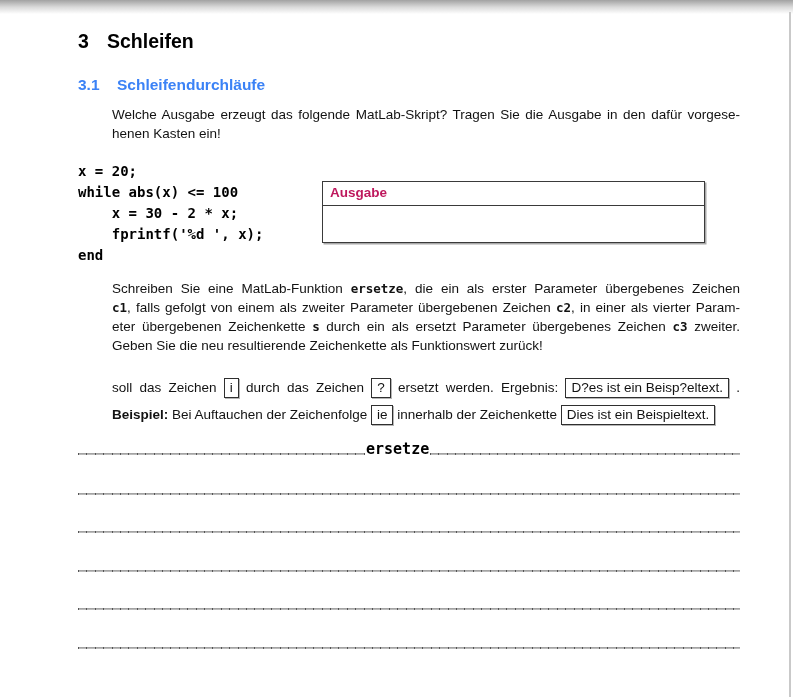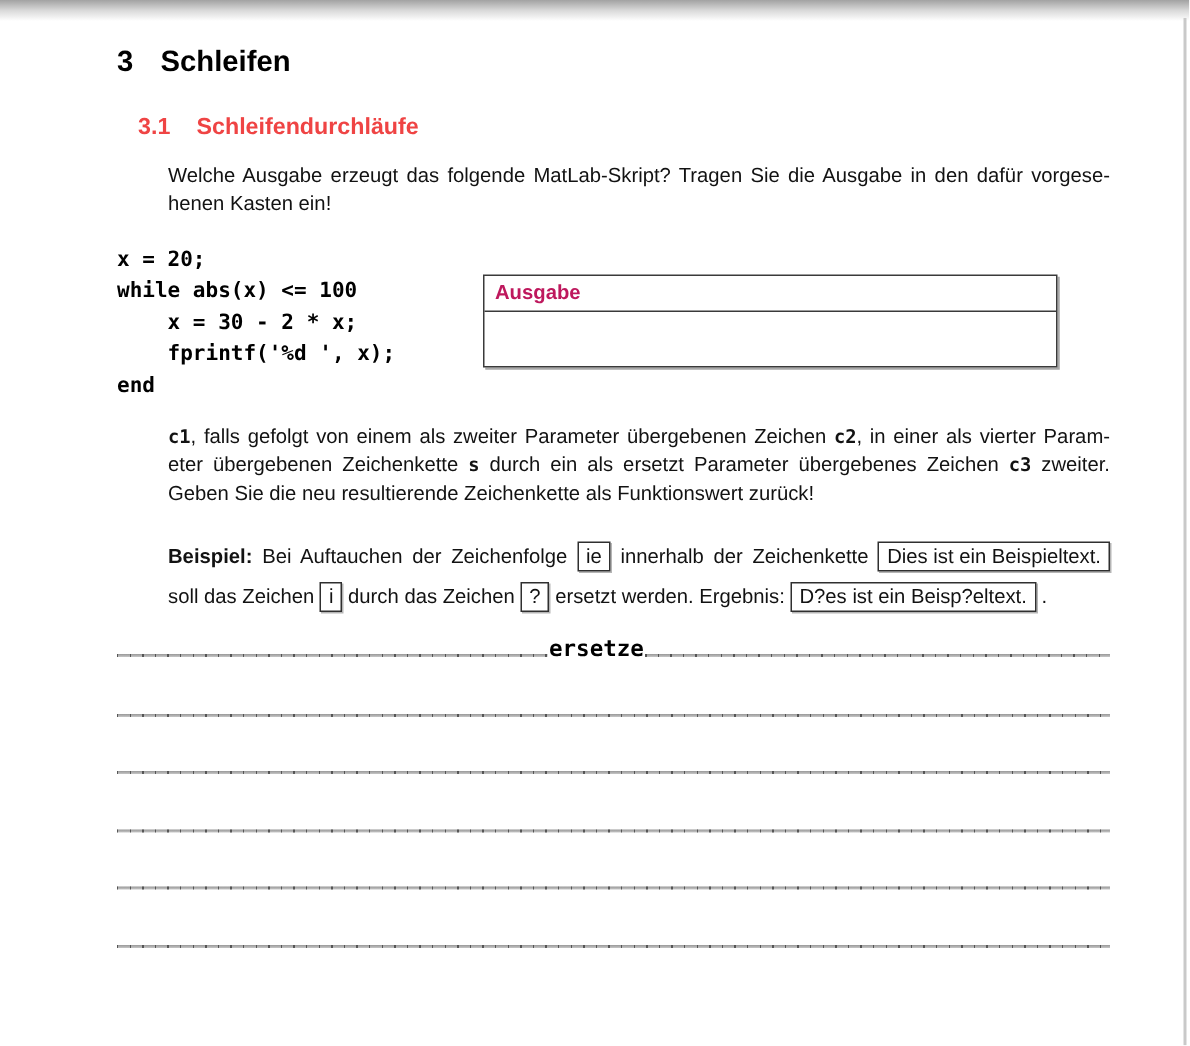--- a/index.html
+++ b/index.html
@@ -17,21 +17,21 @@
     background:#c9c9c9;
   }
   .content { position:absolute; left:78px; top:0; width:662px; }
 
   h1 {
     margin:30px 0 0 0; font-size:19.5px; line-height:22px;
     font-weight:bold; color:#000;
   }
   h1 .h-num { display:inline-block; width:29px; }
   h2 {
-    margin:14px; font-size:15.5px; line-height:17px; font-weight:bold; color:#ef4444;
+    margin:0; font-size:15.5px; line-height:17px; font-weight:bold; color:#3b82f6;
   }
   h2 .h-num { display:inline-block; width:39px; }
   .h2-s31 { margin-top:24px; }
   .h2-s32 { margin-top:28px; }
 
   .para { font-size:13.5px; line-height:19px; margin-top:12px; }
   .para-desc { margin-top:13px; }
   .rich-line { text-align:justify; text-align-last:justify;margin-left:34px; }
   .rich-line:last-child { text-align:left; text-align-last:auto; }
 
@@ -112,28 +112,29 @@
       <div class="output-box">
         <div class="output-header">
           <span>Ausgabe</span>
         </div>
         <div class="output-body"></div>
       </div>
     </div>
 
 
     <div class="para para-desc">
+        <div class="rich-line"><span>Schreiben Sie eine MatLab-Funktion </span><span class="seg-code">ersetze</span><span>, die ein als erster Parameter übergebenes Zeichen</span></div>
         <div class="rich-line"><span class="seg-code">c1</span><span>, falls gefolgt von einem als zweiter Parameter übergebenen Zeichen </span><span class="seg-code">c2</span><span>, in einer als vierter Param-</span></div>
         <div class="rich-line"><span>eter übergebenen Zeichenkette </span><span class="seg-code">s</span><span> durch ein als ersetzt Parameter übergebenes Zeichen </span><span class="seg-code">c3</span><span> zweiter.</span></div>
         <div class="rich-line"><span>Geben Sie die neu resultierende Zeichenkette als Funktionswert zurück!</span></div>
       </div>
 
     <div class="para example">
+        <div class="rich-line"><span>soll das Zeichen </span><span class="seg-box">i</span><span> durch das Zeichen </span><span class="seg-box">?</span><span> ersetzt werden. Ergebnis: </span><span class="seg-box">D?es ist ein Beisp?eltext.</span><span> .</span></div>
         <div class="rich-line"><span class="seg-bold">Beispiel:</span><span> Bei Auftauchen der Zeichenfolge </span><span class="seg-box">ie</span><span> innerhalb der Zeichenkette </span><span class="seg-box">Dies ist ein Beispieltext.</span></div>
-        <div class="rich-line"><span>soll das Zeichen </span><span class="seg-box">i</span><span> durch das Zeichen </span><span class="seg-box">?</span><span> ersetzt werden. Ergebnis: </span><span class="seg-box">D?es ist ein Beisp?eltext.</span><span> .</span></div>
       </div>
 
     <div class="signature-row">
       <div class="rule-fill sig-left"></div>
       <div class="sig-label">ersetze</div>
       <div class="rule-fill sig-right"></div>
     </div>
 
     <div id="answer-lines">
         <div class="writing-line"></div>

